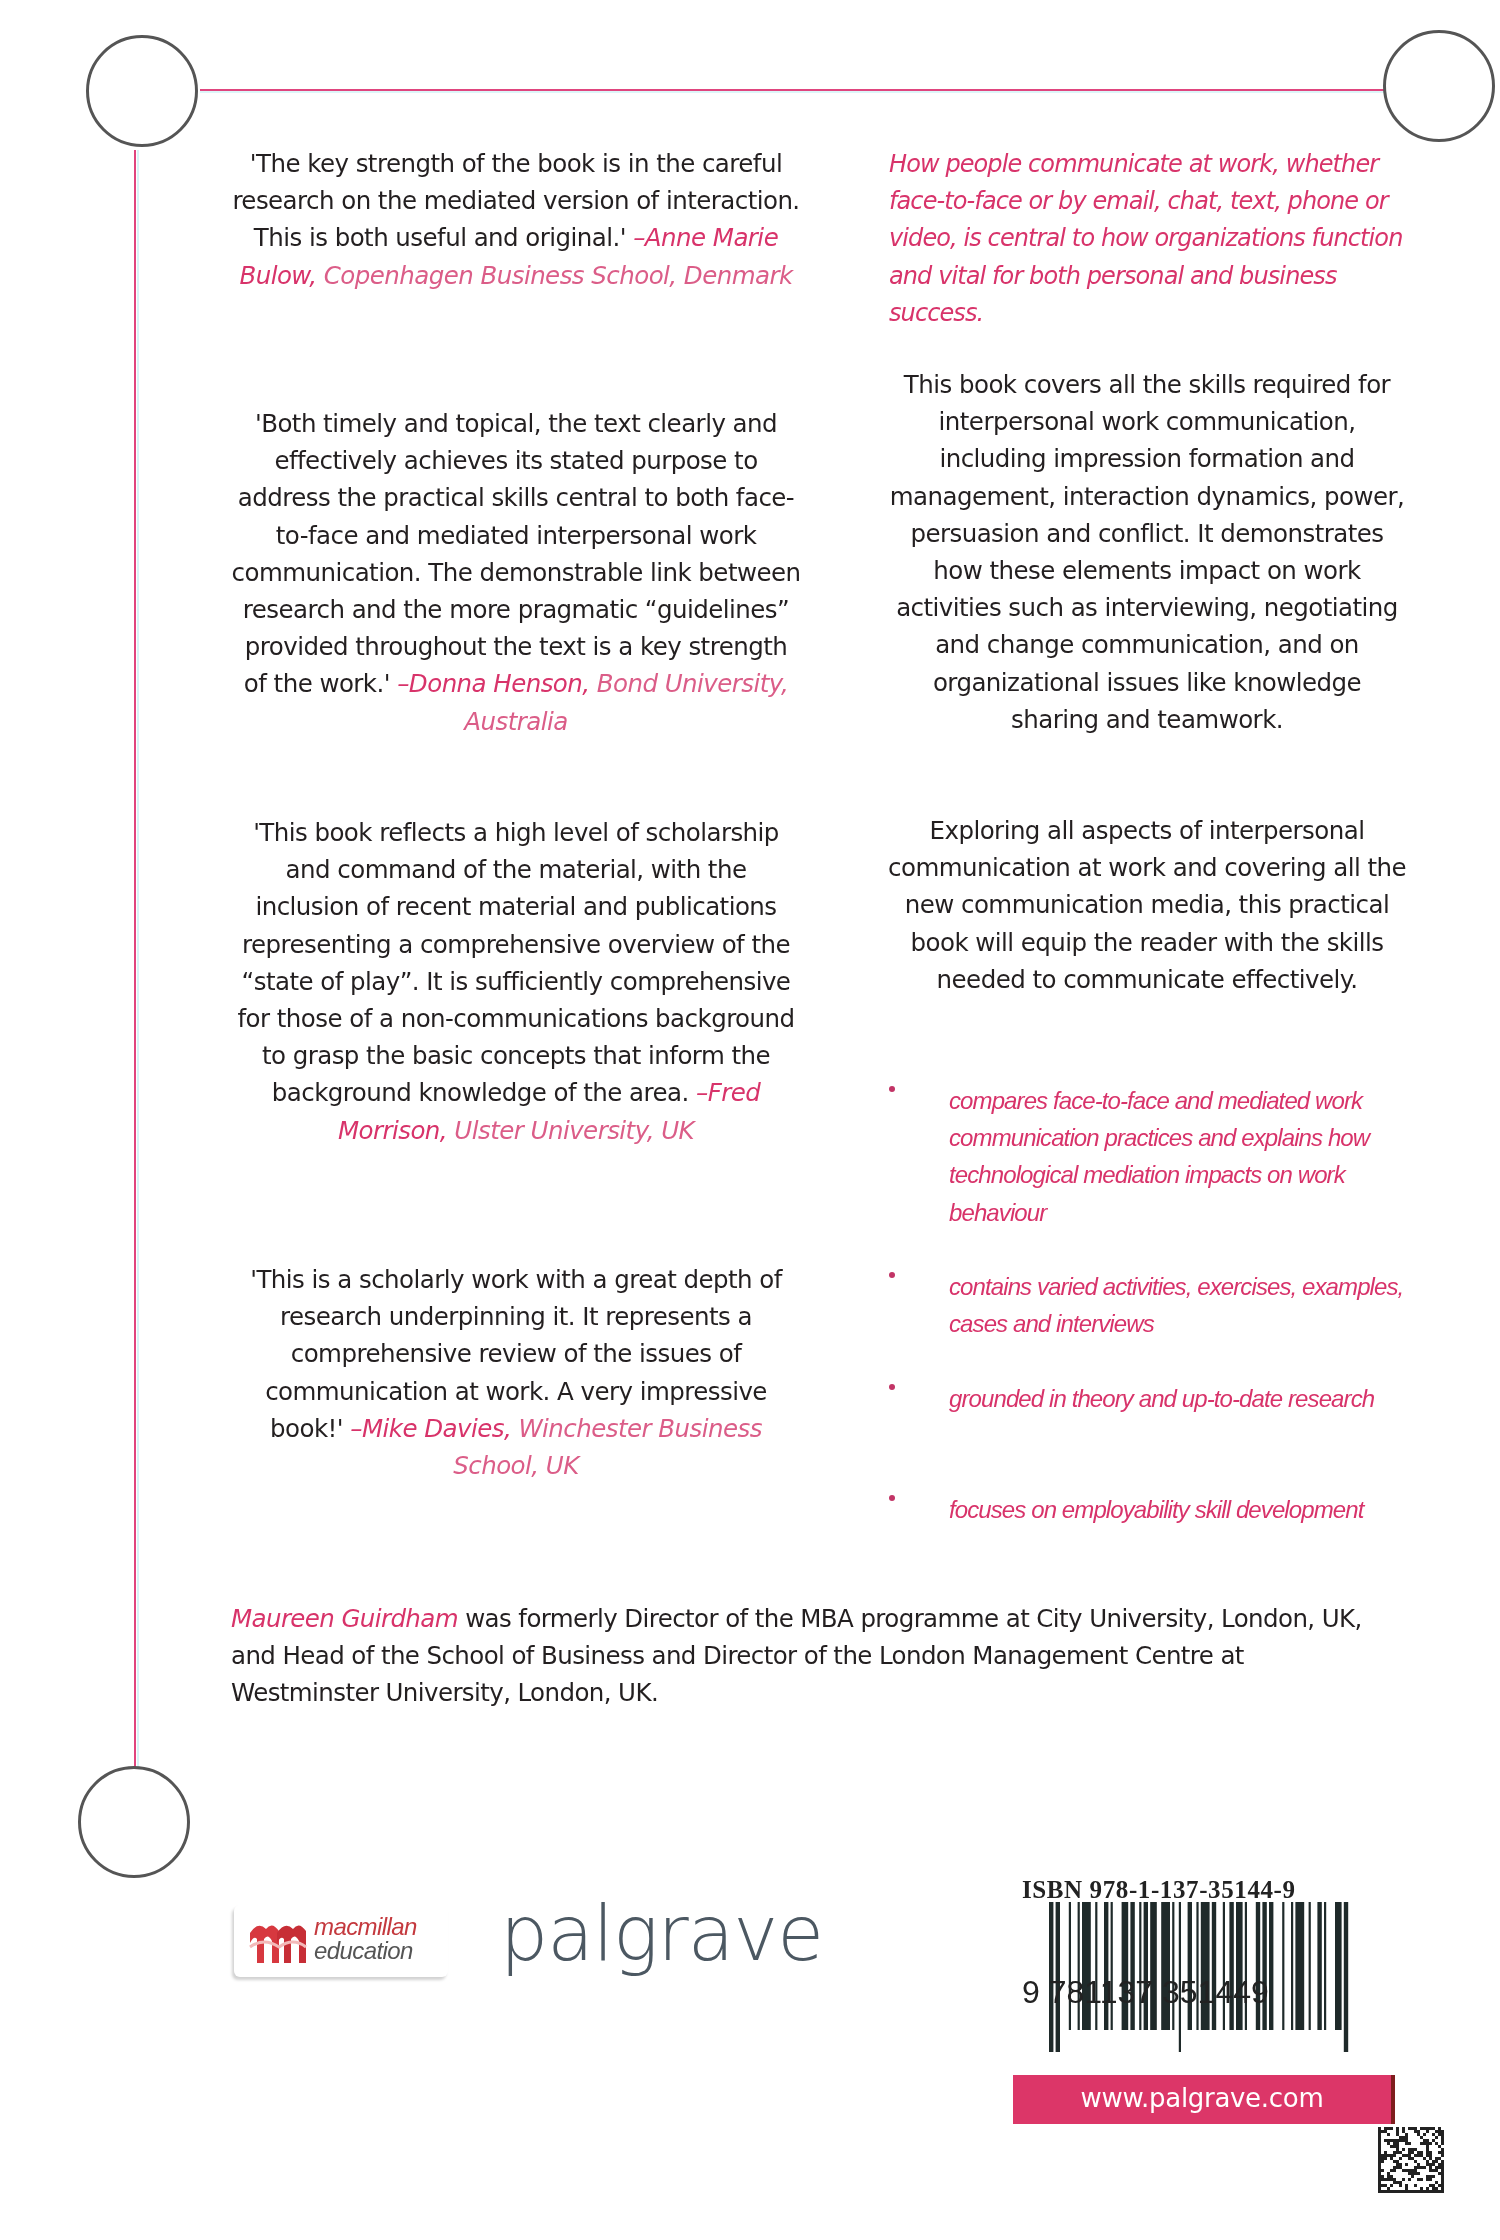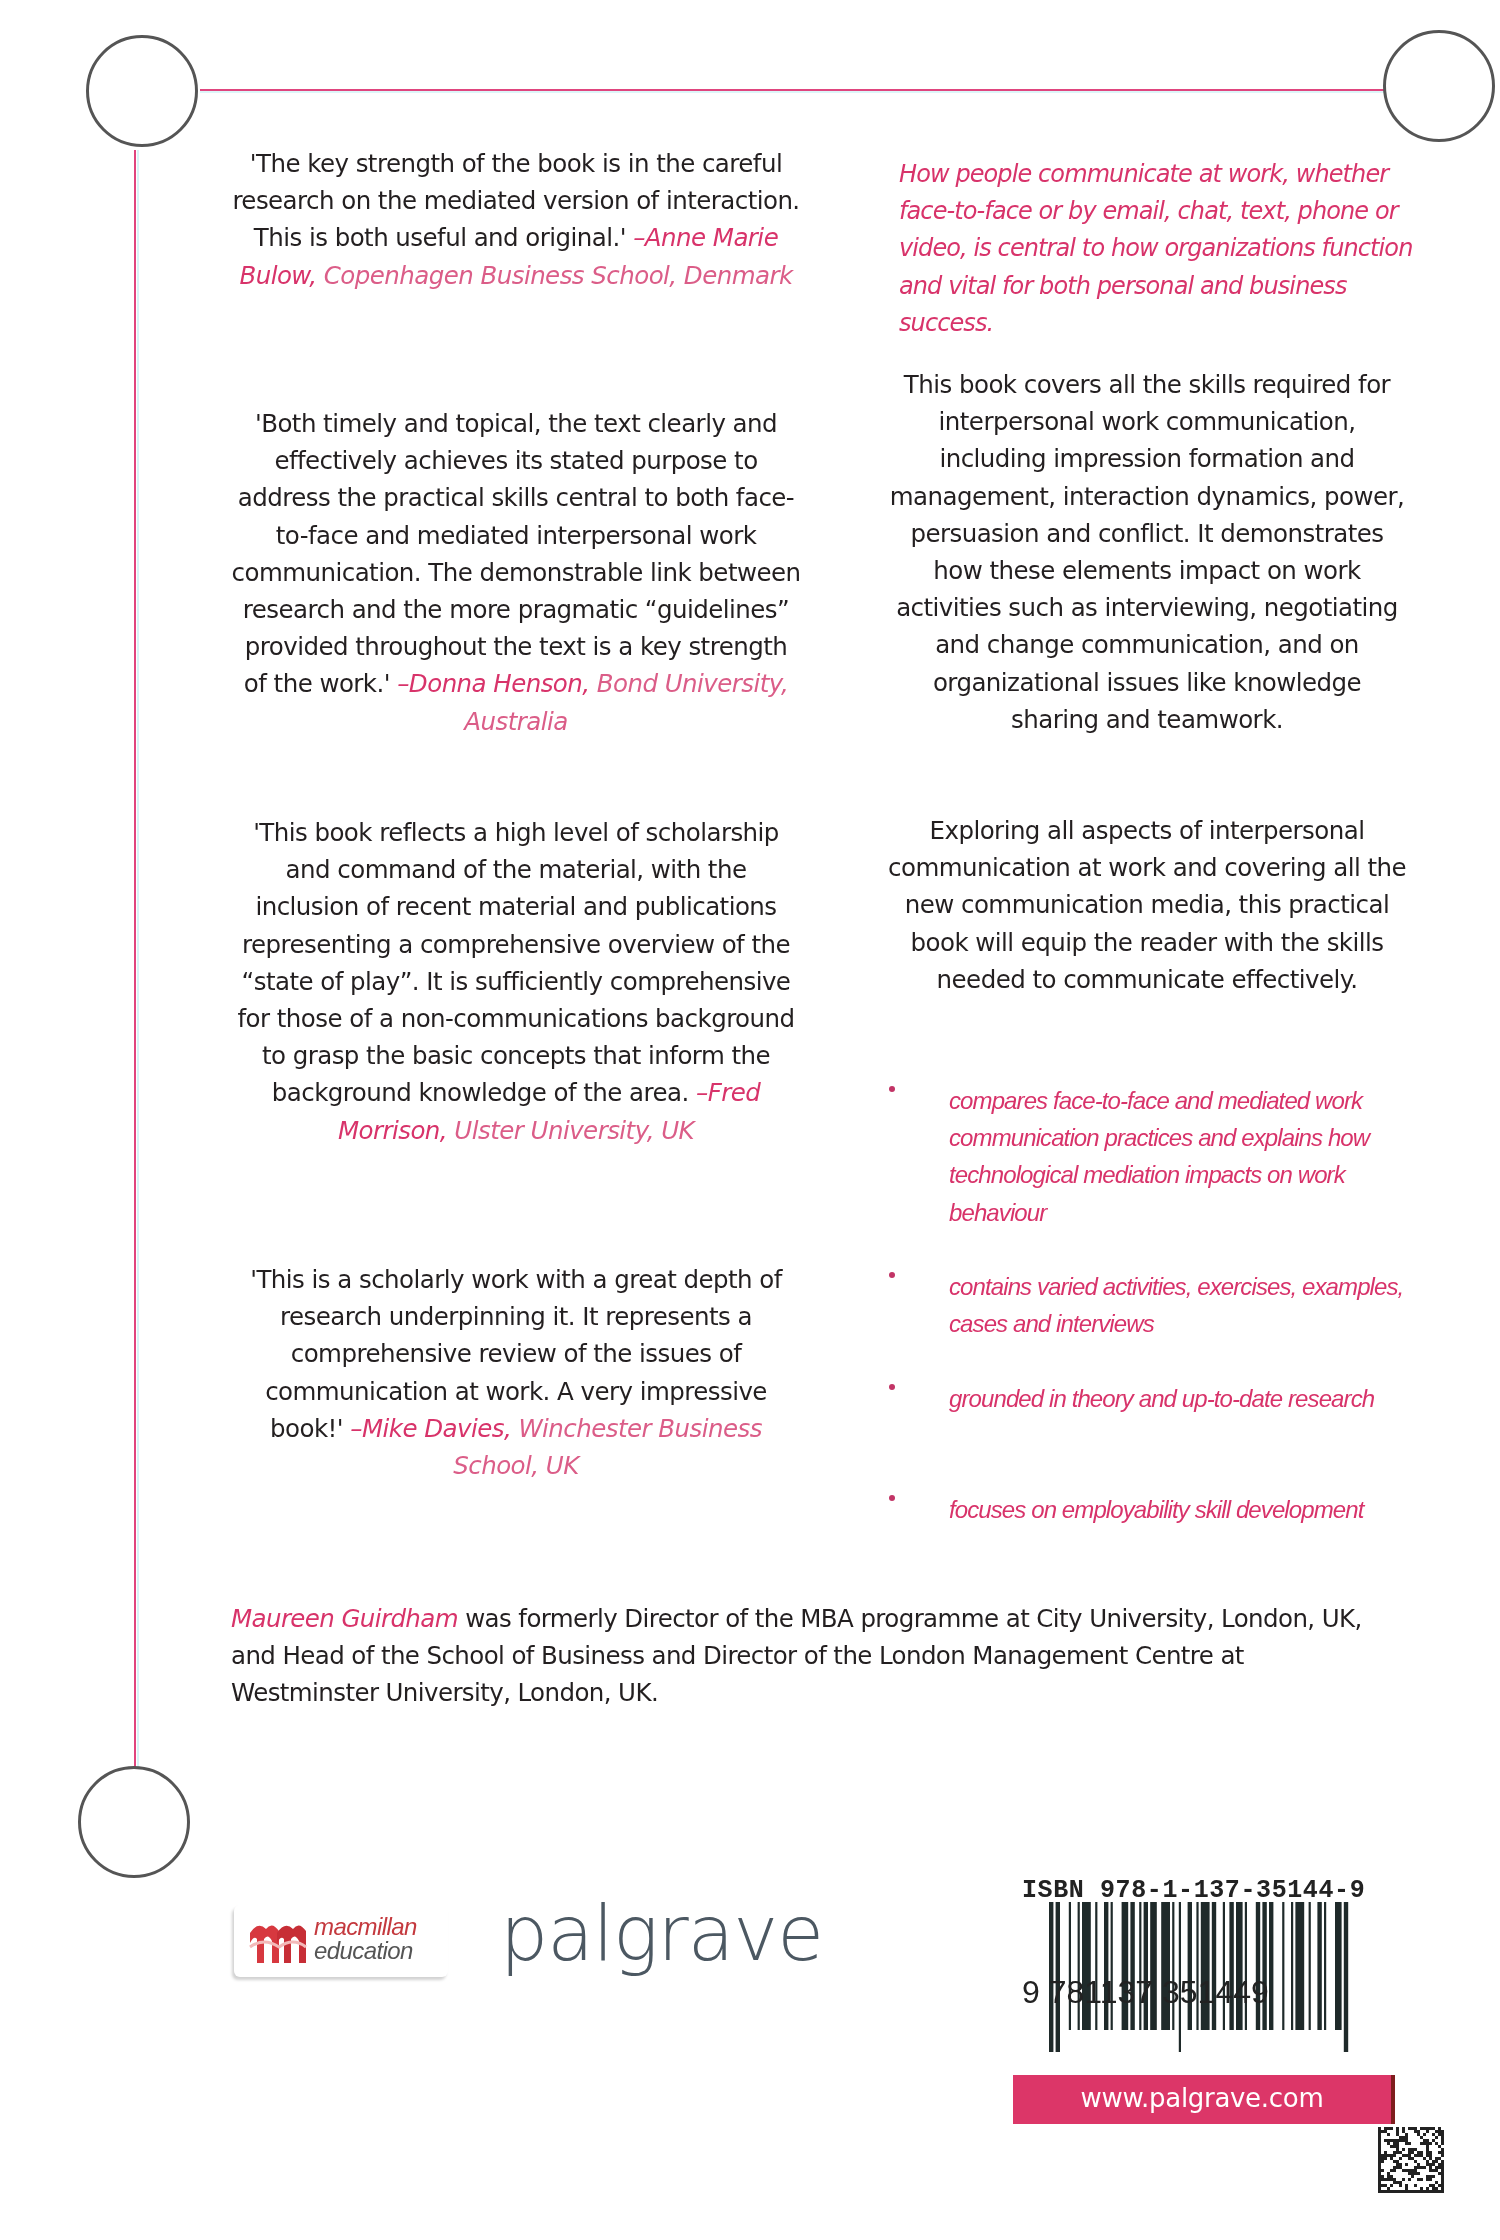--- a/index.html
+++ b/index.html
@@ -66,21 +66,21 @@
       position: absolute;
       left: 887px;
       top: 144px;
       width: 520px;
       font-family: "DejaVu Sans", sans-serif;
       font-style: italic;
       font-size: 24px;
       line-height: 37.2px;
       letter-spacing: -0.9px;
       color: #d8336a;
-      margin: 12px;
+      margin: 2px;
     }
     .bullets {
       position: absolute;
       left: 887px;
       top: 0;
       width: 540px;
       margin: 0;
       padding: 0;
       list-style: none;
     }
@@ -163,21 +163,21 @@
       line-height: 100px;
       letter-spacing: -1px;
       color: #4c5862;
     }
 
     
     .isbn-text {
       position: absolute;
       left: 1022px;
       top: 1876px;
-      font-family: Liberation Mono, monospace;
+      font-family: Liberation Serif, serif;
       font-weight: bold;
       font-size: 25px;
       letter-spacing: 0.6px;
       color: #222222;
     }
     .barcode {
       position: absolute;
       left: 1045px;
       top: 1902px;
       width: 310px;

